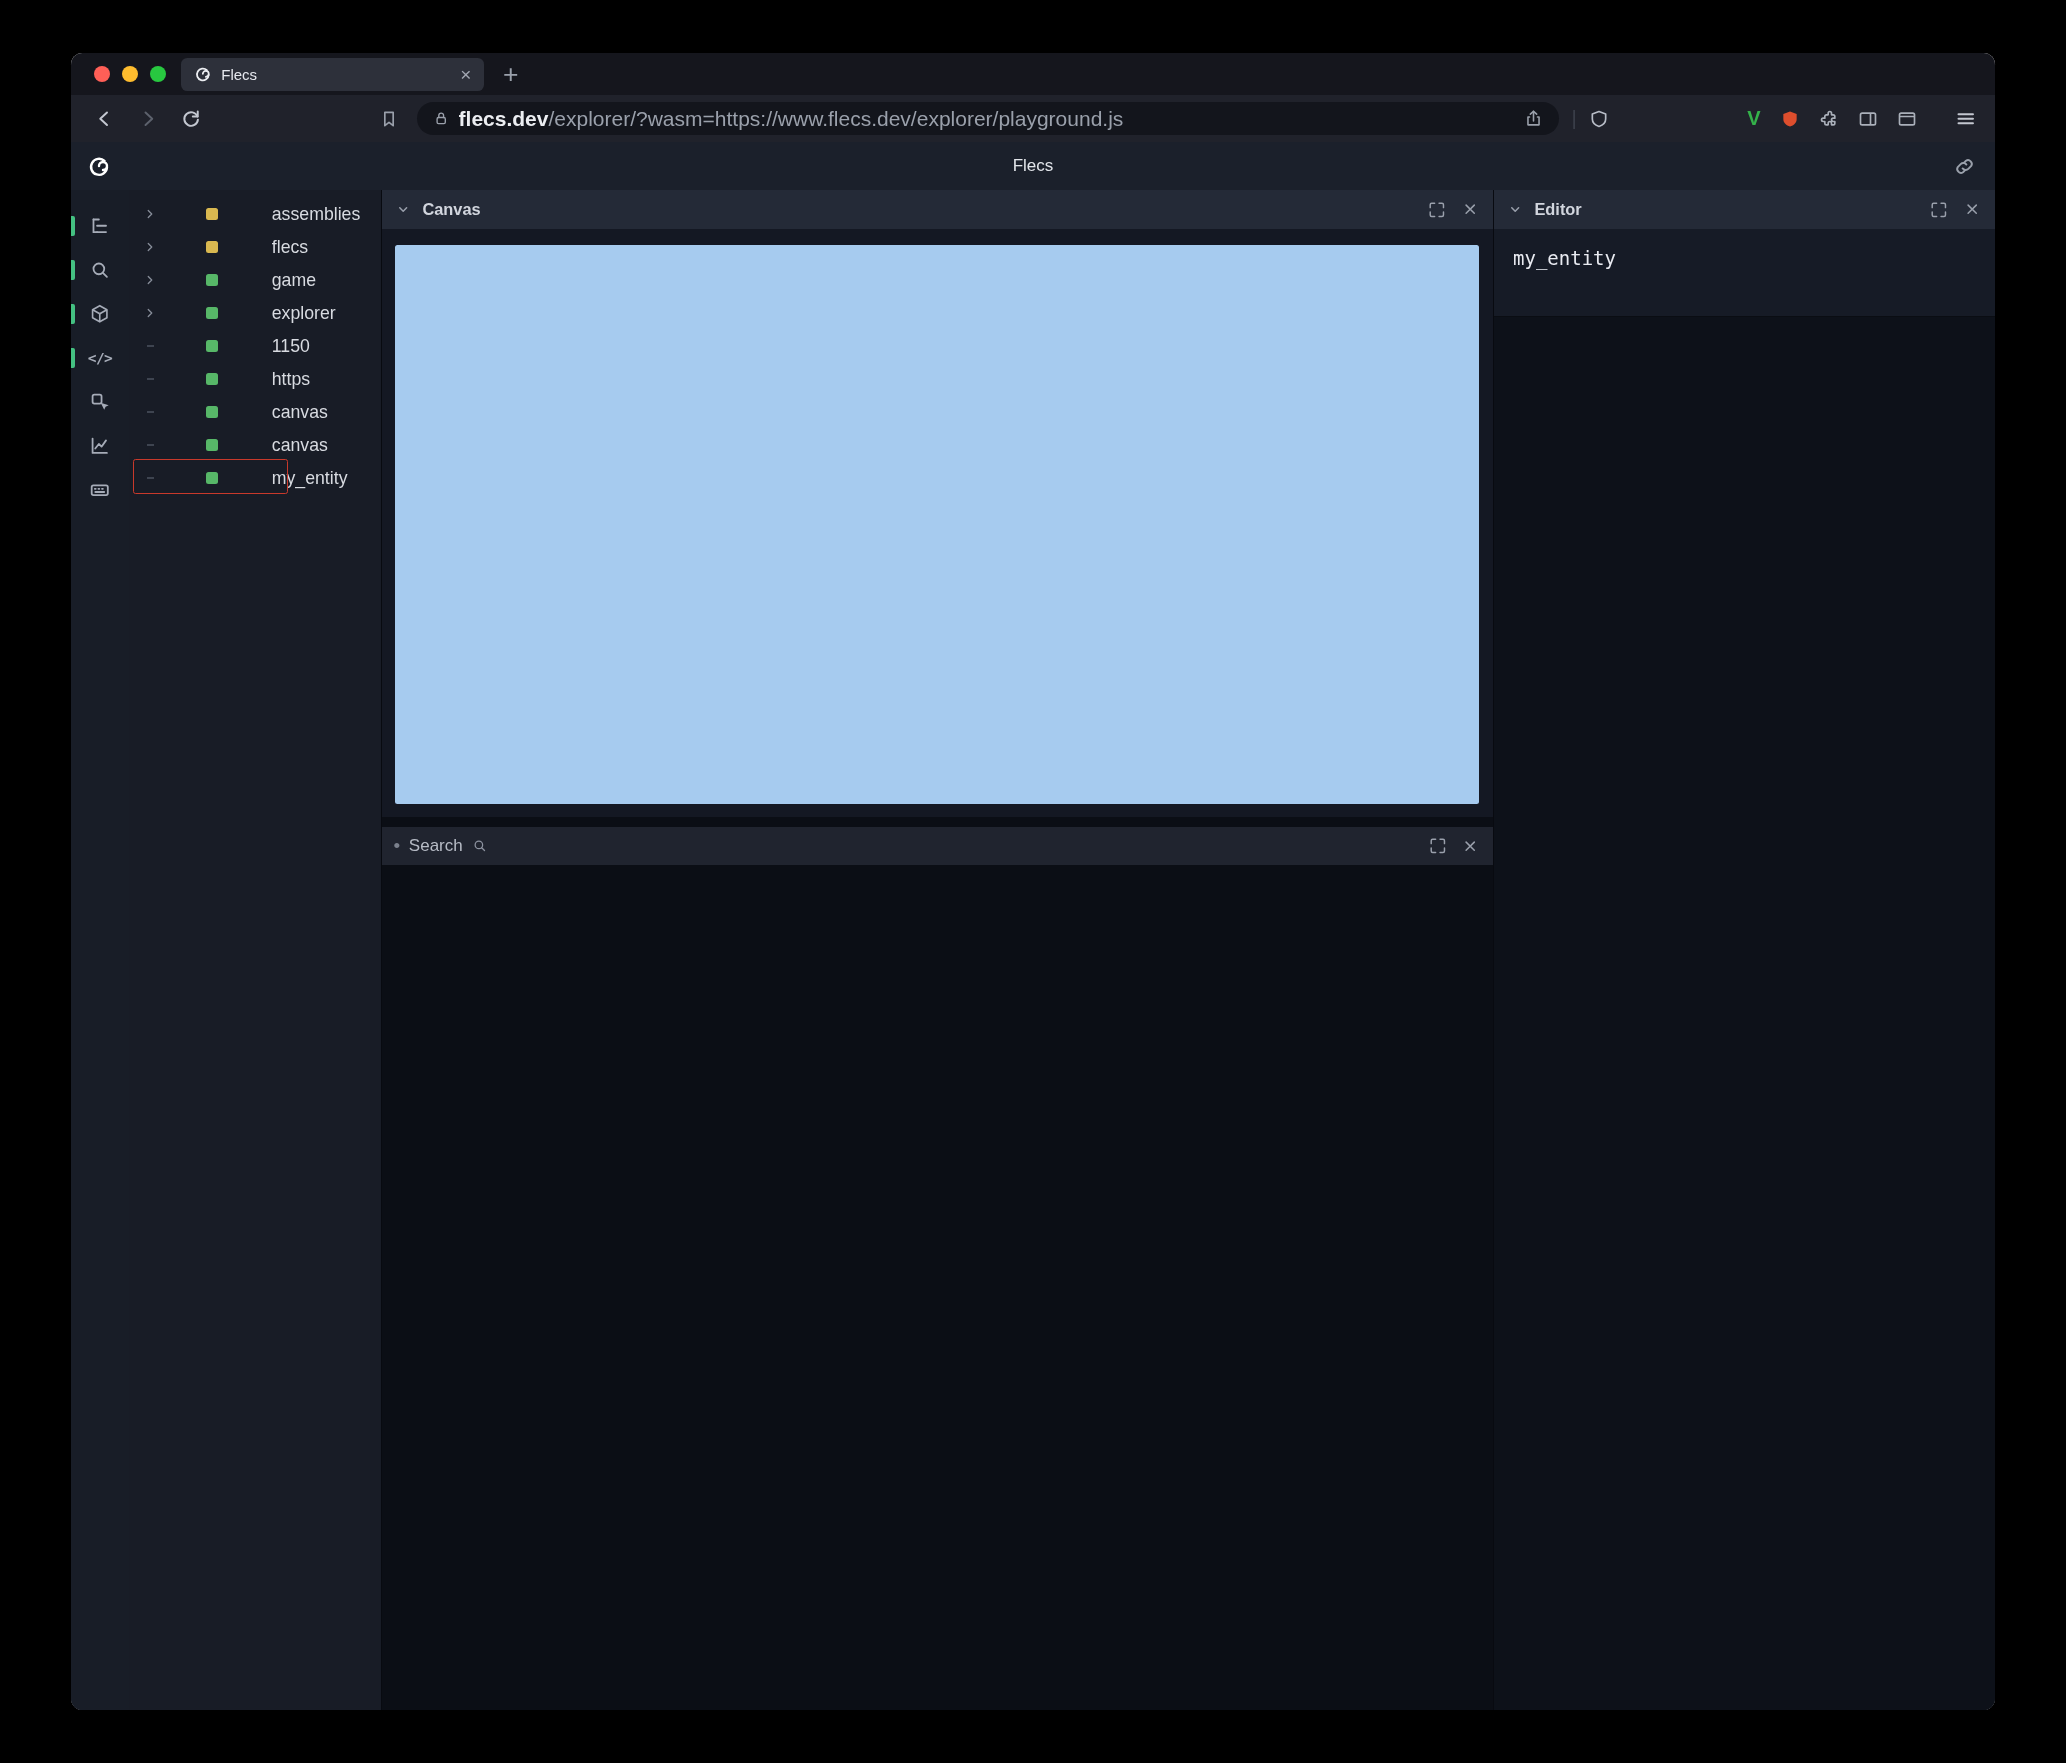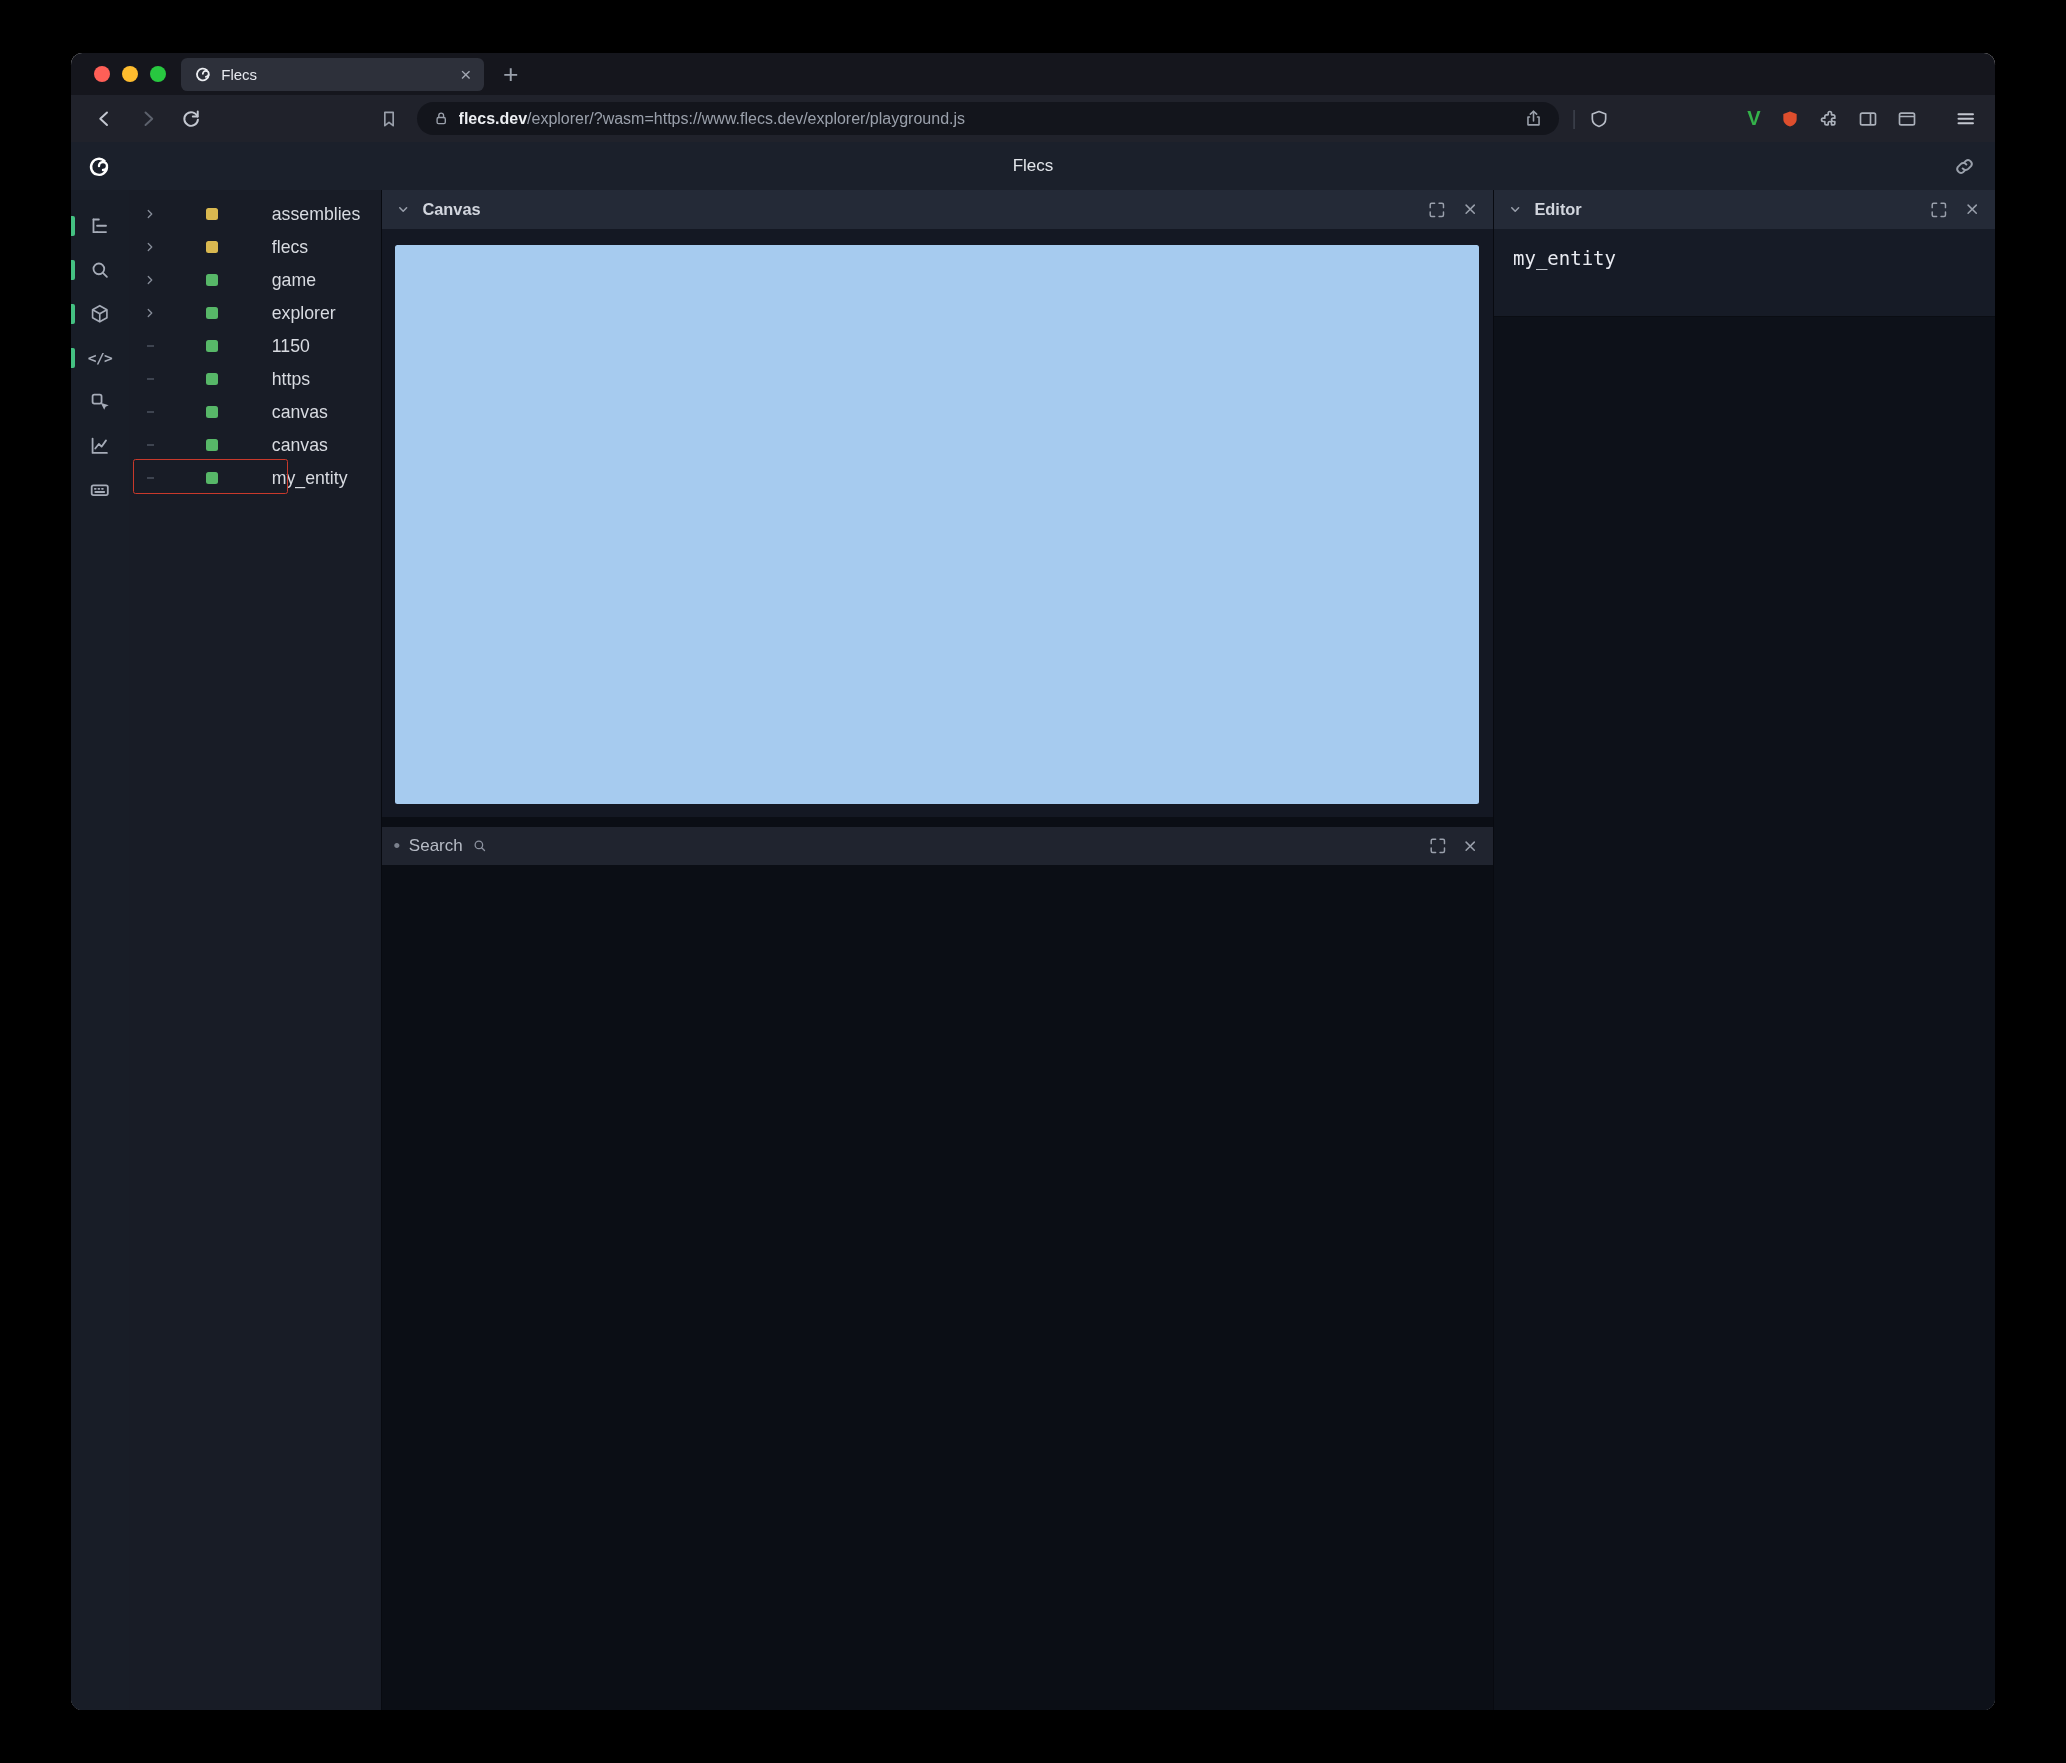--- a/index.html
+++ b/index.html
@@ -22,21 +22,21 @@
   .newtab { margin-left:19px; color:#9aa0ab; font-size:26.5px; font-weight:300; line-height:1; }
 
   
   .navbar { height:47px; background:#20222b; display:flex; align-items:center; padding:0 19px; flex:0 0 auto; }
   .nav-icon { width:29px; height:29px; display:flex; align-items:center; justify-content:center; color:#c3c7d0; flex:0 0 auto; }
   .nav-icon.disabled { color:#5c616c; }
   .bookmark-btn { margin-left:169px; color:#9aa0ab; }
   .urlbar { margin-left:14px; width:1142px; height:33px; background:#13151c; border-radius:16.4px;
             display:flex; align-items:center; padding:0 16.4px; }
   .lock-ic { color:#9aa0ab; flex:0 0 auto; }
-  .url-text { margin-left:8.8px; font-size:16px; color:#9aa0ab; white-space:nowrap; overflow:hidden; }
+  .url-text { margin-left:8.8px; font-size:21px; color:#9aa0ab; white-space:nowrap; overflow:hidden; }
   .url-domain { color:#eceef2; font-weight:600; }
   .url-share { margin-left:auto; color:#9aa0ab; }
   .sep { margin:0 12.6px; color:#3c404b; font-size:20px; }
   .brave-ic { color:#b7bcc6; }
   .ext-cluster { margin-left:auto; display:flex; align-items:center; gap:19px; }
   .ext-v { color:#34b24a; font-size:20px; font-weight:700; }
   .ext-shield { color:#dd4e2d; }
   .gray-ic { color:#aab0ba; }
   .menu-ic { color:#c3c7d0; }
 

